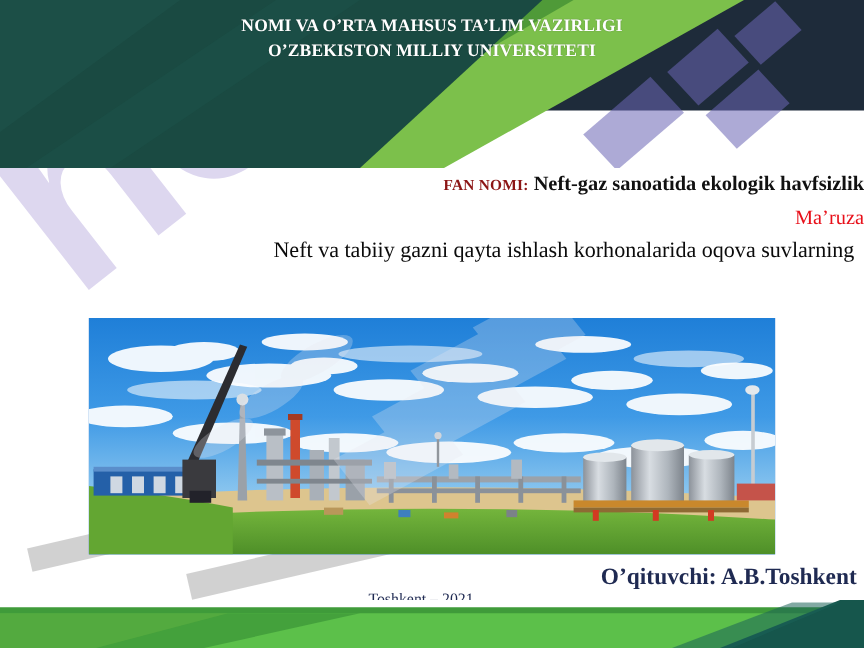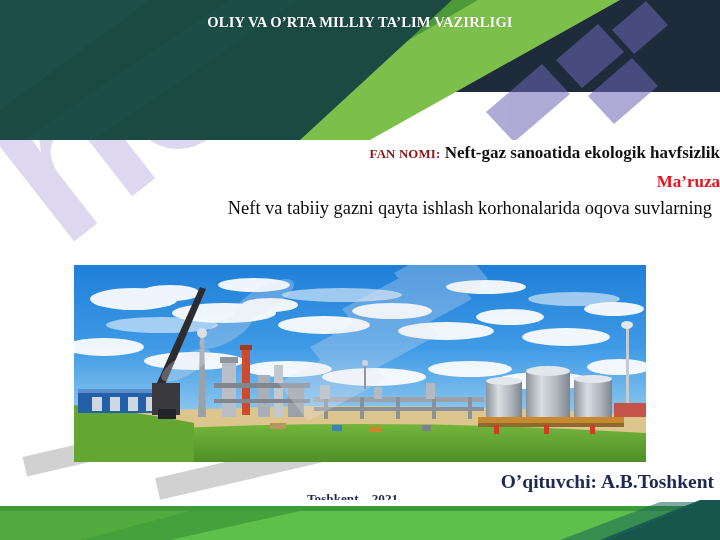--- a/index.html
+++ b/index.html
@@ -96,21 +96,21 @@
   }
   .fan-label {
     color: #8c1515;
     font-size: 12.8px;
     font-weight: 700;
     letter-spacing: 0.2px;
   }
   .line-maruza {
     margin-top: 9px;
     font-size: 17px;
-    font-weight: 700;
+    font-weight: 400;
     color: #e8101a;
     line-height: 1.2;
   }
   .line-topic {
     margin-top: 4px;
     font-size: 18.4px;
     font-weight: 400;
     color: #0b0b0b;
     line-height: 1.2;
     padding: 0 8px;
@@ -135,21 +135,21 @@
     font-size: 19.5px;
     font-weight: 700;
     color: #1f2a52;
     white-space: nowrap;
   }
   .city-year {
     position: absolute;
     left: 307px; top: 491px;
     z-index: 7;
     font-size: 13.2px;
-    font-weight: 700;
+    font-weight: 400;
     color: #1f2a52;
     white-space: nowrap;
     text-align: right;
   }
 
   
   .bottom-bar {
     position: absolute;
     left: 0; top: 500px;
     width: 720px; height: 40px;
@@ -183,21 +183,22 @@
       <path d="M 230,0 H 300 L 92,140 H 22 Z" fill="#1d524a" opacity="0.6"></path>
 
       <g opacity="0.55">
         <path d="M 556,60 l 42,-36 26,28 -42,36 z" fill="#6b66b5"></path>
         <path d="M 588,96 l 44,-38 26,28 -44,38 z" fill="#6b66b5"></path>
         <path d="M 486,112 l 56,-48 28,30 -56,48 z" fill="#6b66b5"></path>
         <path d="M 612,30 l 34,-29 22,24 -34,29 z" fill="#6b66b5"></path>
       </g>
     </svg>
     <div class="banner-text">
-      <div>OLIY VA O’RTA MILLIY TA’LIM VAZIRLIGI</div>
+      <div>NOMI VA O’RTA MAHSUS TA’LIM VAZIRLIGI</div>
+      <div>O’ZBEKISTON MILLIY UNIVERSITETI</div>
     </div>
   </div>
 
   <div class="title-block">
     <div class="line-fan">
       <span class="fan-label">FAN NOMI:</span>
       <span>Neft-gaz sanoatida ekologik havfsizlik</span>
     </div>
     <div class="line-maruza">Ma’ruza</div>
     <div class="line-topic">Neft va tabiiy gazni qayta ishlash korhonalarida oqova suvlarning</div>

